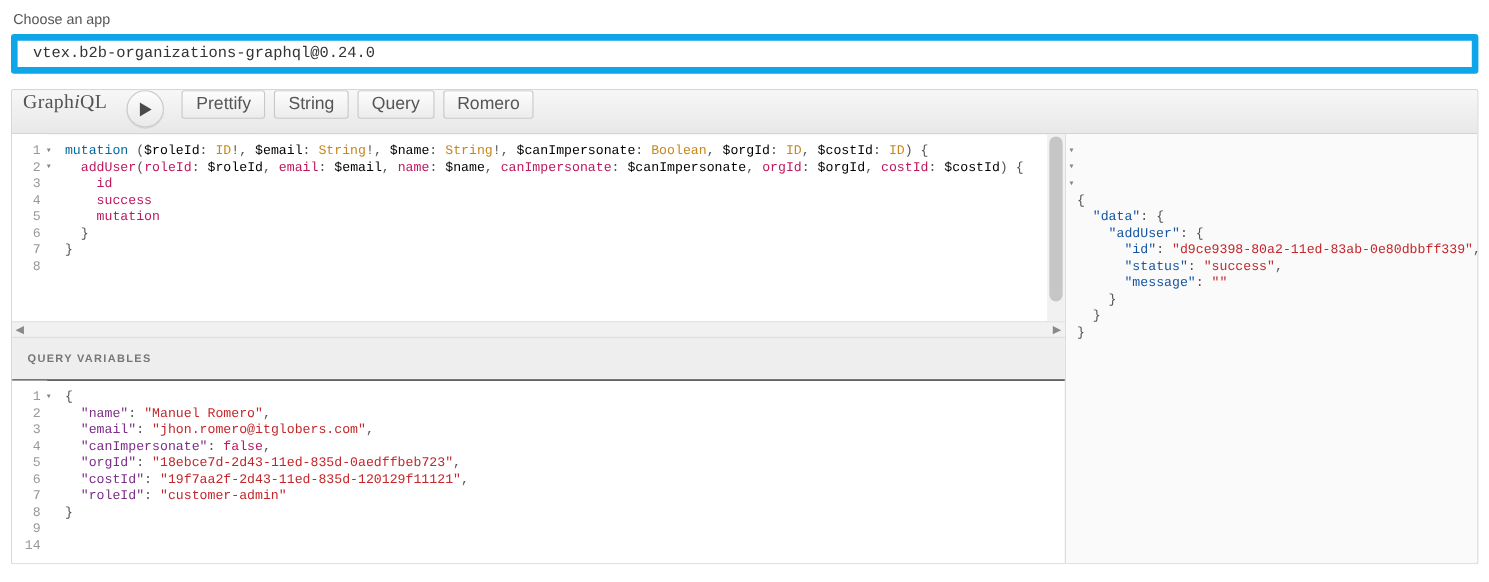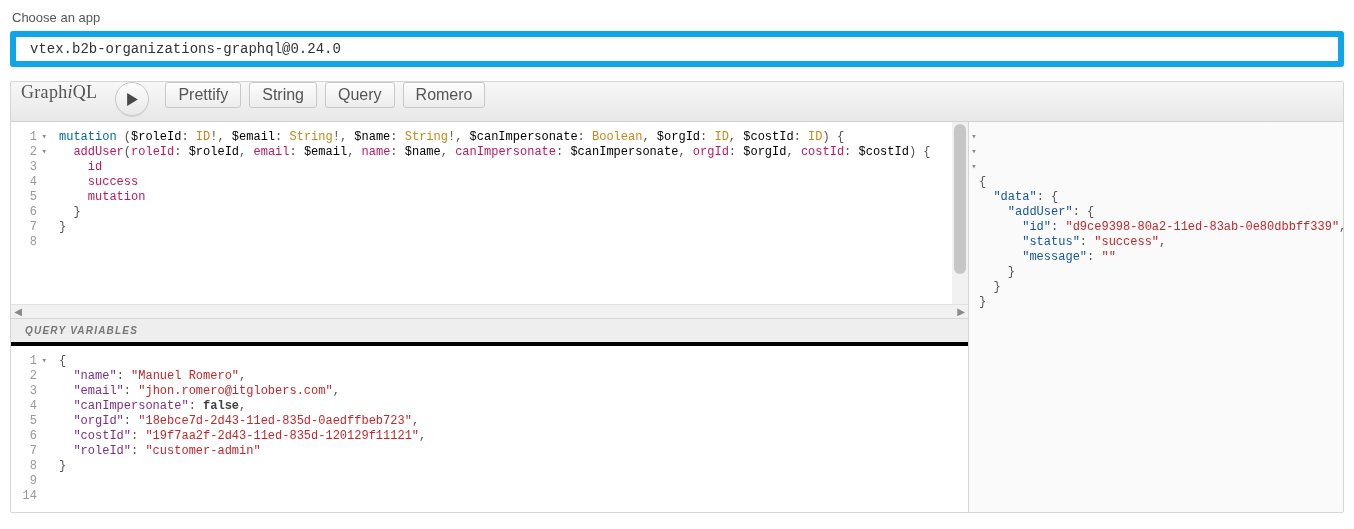--- a/index.html
+++ b/index.html
@@ -153,33 +153,32 @@
     align-items: center;
     justify-content: center;
     color: #8a8a8a;
     font-size: 10px;
   }
   .hscroll .arrow.left { left: 0; }
   .hscroll .arrow.right { right: 0; }
 
   
   .qv-header {
-    height: 28px;
+    height: 40px;
     background: #eeeeee;
     border-top: 1px solid #d6d6d6;
-    border-bottom: 4px solid #000000;
+    border-bottom: 1px solid #000000;
     display: flex;
     align-items: center;
     padding: 0 14px;
     font-size: 10px;
     letter-spacing: 1.2px;
     color: #777;
     font-weight: 600;
     text-transform: uppercase;
-    font-style: italic;
   }
   .qv-editor {
     display: flex;
     flex: 0 0 auto;
     min-height: 0;
   }
 
   
   .result {
     padding: 8px 6px 8px 10px;
@@ -202,21 +201,21 @@
 
   
   .kw   { color: #0369a1; }   
   .var  { color: #000000; }   
   .type { color: #c88719; }   
   .field{ color: #be185d; }   
   .punc { color: #555; }
   .propq{ color: #7b2d88; }   
   .propr{ color: #1556a3; }   
   .str  { color: #c3272b; }   
-  .bool { color: #404040; font-weight: bold; }   
+  .bool { color: #be185d; }   
 </style>
 </head>
 <body>
 
 <div class="page">
   <div class="choose-label">Choose an app</div>
   <input class="app-input" type="text" value="vtex.b2b-organizations-graphql@0.24.0" style="">
 
   <div class="graphiql-wrap">
 

